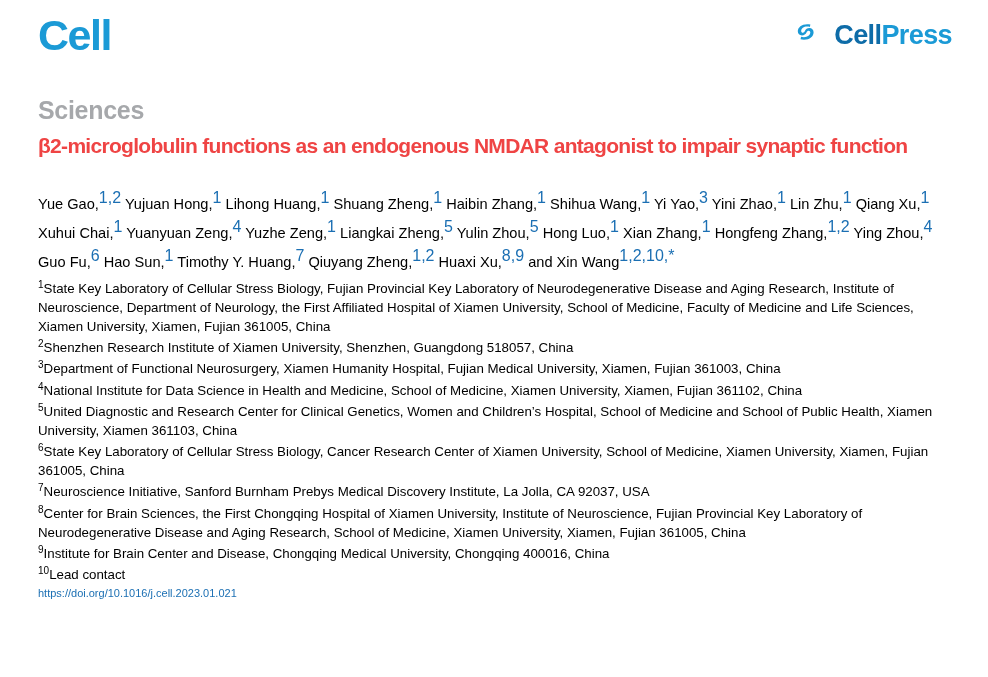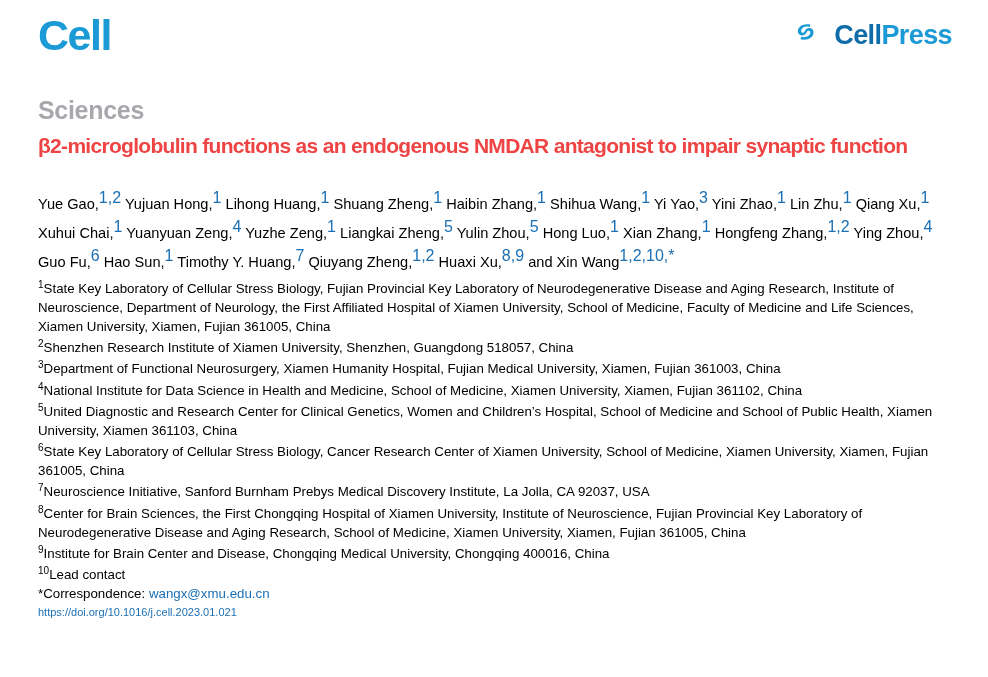--- a/index.html
+++ b/index.html
@@ -138,20 +138,16 @@
       <p class="affil"><sup>3</sup><span>Department of Functional Neurosurgery, Xiamen Humanity Hospital, Fujian Medical University, Xiamen, Fujian 361003, China</span></p>
       <p class="affil"><sup>4</sup><span>National Institute for Data Science in Health and Medicine, School of Medicine, Xiamen University, Xiamen, Fujian 361102, China</span></p>
       <p class="affil"><sup>5</sup><span>United Diagnostic and Research Center for Clinical Genetics, Women and Children’s Hospital, School of Medicine and School of Public Health, Xiamen University, Xiamen 361103, China</span></p>
       <p class="affil"><sup>6</sup><span>State Key Laboratory of Cellular Stress Biology, Cancer Research Center of Xiamen University, School of Medicine, Xiamen University, Xiamen, Fujian 361005, China</span></p>
       <p class="affil"><sup>7</sup><span>Neuroscience Initiative, Sanford Burnham Prebys Medical Discovery Institute, La Jolla, CA 92037, USA</span></p>
       <p class="affil"><sup>8</sup><span>Center for Brain Sciences, the First Chongqing Hospital of Xiamen University, Institute of Neuroscience, Fujian Provincial Key Laboratory of Neurodegenerative Disease and Aging Research, School of Medicine, Xiamen University, Xiamen, Fujian 361005, China</span></p>
       <p class="affil"><sup>9</sup><span>Institute for Brain Center and Disease, Chongqing Medical University, Chongqing 400016, China</span></p>
       <p class="affil"><sup>10</sup><span>Lead contact</span></p>
     </div>
 
-  <div class="corr">
-    <span>*Correspondence:</span>
-    <span class="mail">wangx@xmu.edu.cn</span>
-  </div>
 
   <div class="doi">https://doi.org/10.1016/j.cell.2023.01.021</div>
 
 </div>
 
 </body></html>

